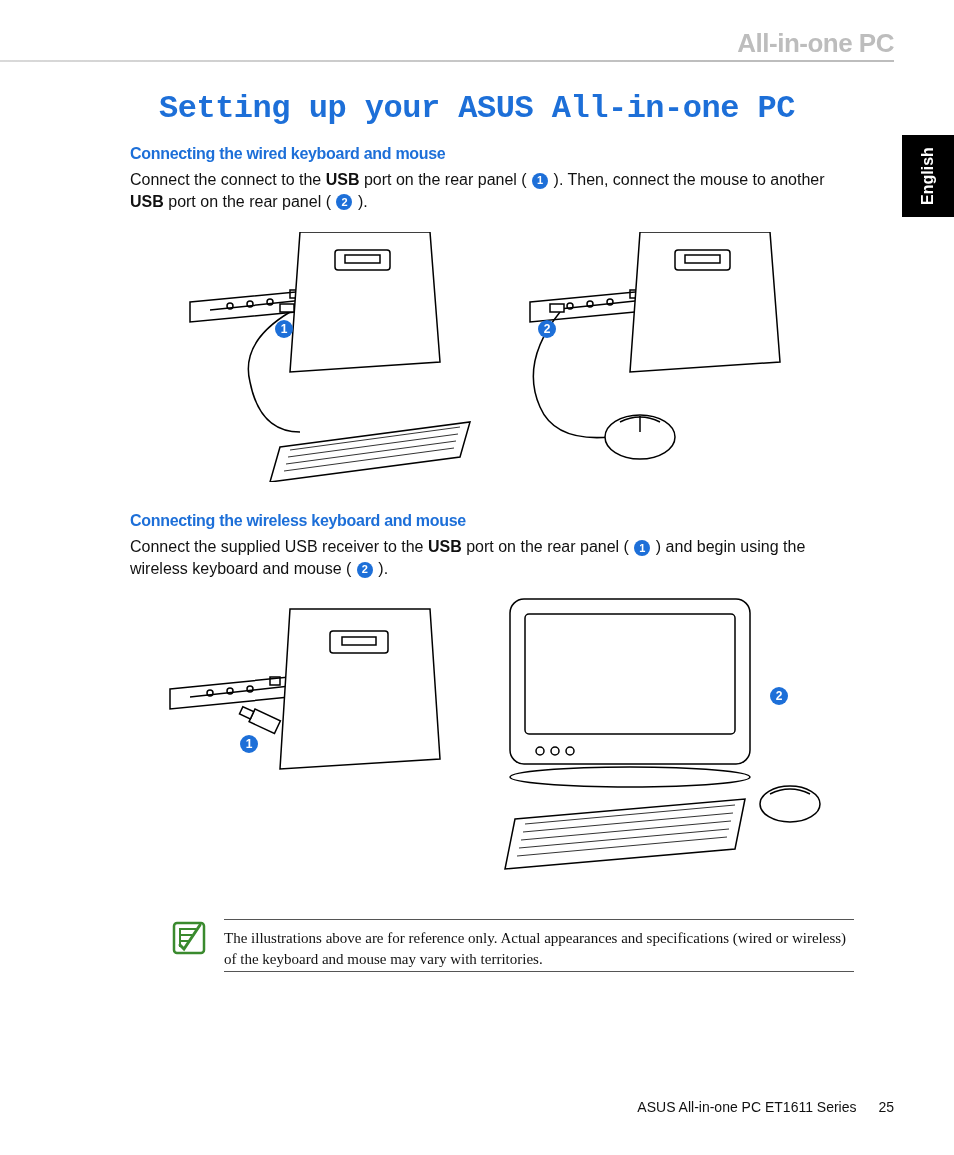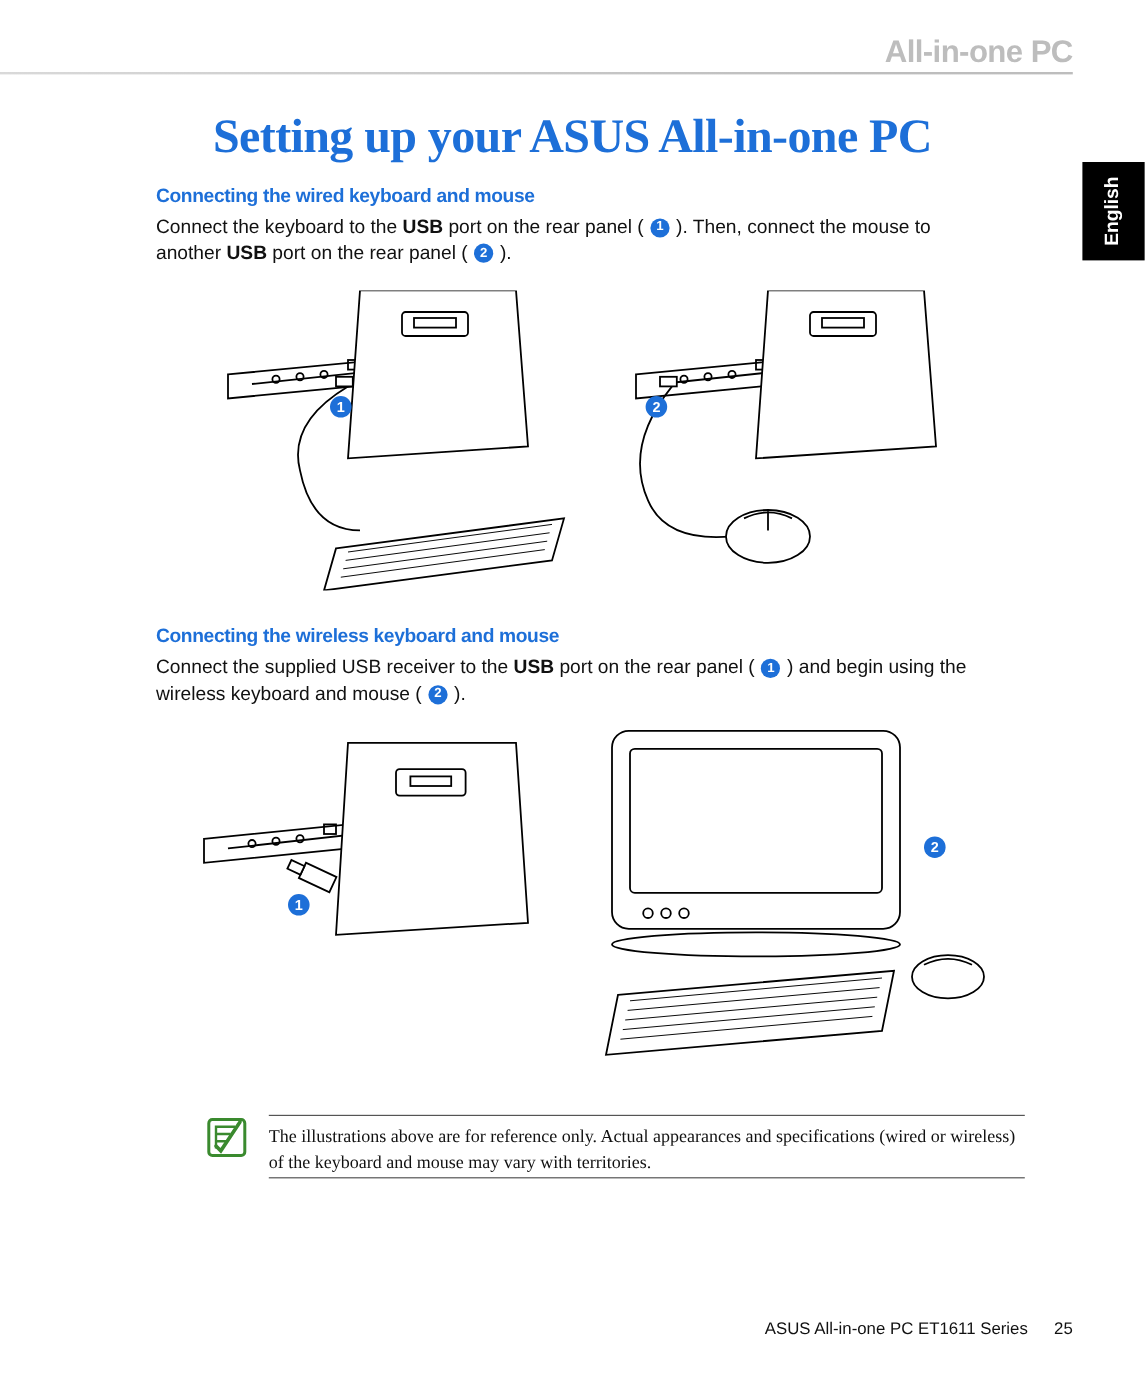--- a/index.html
+++ b/index.html
@@ -1,21 +1,21 @@
 <!DOCTYPE html>
 <html><head>
 <meta charset="utf-8">
 <style>
   html,body{margin:0;padding:0;background:#fff;font-family:"Segoe UI",Arial,sans-serif;color:#111;}
   .page{width:954px;height:1155px;position:relative;box-sizing:border-box;padding:40px 60px 40px 60px;}
   .header-rule{position:absolute;top:60px;left:0;right:60px;height:2px;background:linear-gradient(to right,#d9d9d9 0%,#bdbdbd 80%,#bdbdbd 100%);}
   .header-brand{position:absolute;top:28px;right:60px;font-family:"Arial Black",Arial,sans-serif;font-size:26px;font-weight:800;color:#bdbdbd;letter-spacing:-0.5px;}
   .lang-tab{position:absolute;top:135px;right:0;width:52px;height:82px;background:#000;color:#fff;display:flex;align-items:center;justify-content:center;}
   .lang-tab span{transform:rotate(-90deg);font-weight:700;font-size:16px;}
-  .title{font-family:Liberation Serif, serif;font-size:40px;font-weight:900;color:#1d6fd8;text-align:center;margin-top:50px;margin-bottom:18px;letter-spacing:-0.5px;}
+  .title{font-family:Liberation Mono, monospace;font-size:32px;font-weight:900;color:#1d6fd8;text-align:center;margin-top:50px;margin-bottom:18px;letter-spacing:-0.5px;}
   .section-h{font-family:"Arial Black",Arial,sans-serif;font-size:16px;font-weight:900;color:#1d6fd8;margin:0 0 6px 70px;letter-spacing:-0.3px;}
   .body-text{font-size:16px;line-height:1.35;margin:0 60px 10px 70px;}
   .body-text b{font-weight:700;}
   .marker{display:inline-flex;width:16px;height:16px;border-radius:50%;background:#1d6fd8;color:#fff;font-size:11px;font-weight:700;align-items:center;justify-content:center;vertical-align:middle;margin:0 1px;}
   .figs{display:flex;gap:40px;margin:20px 0 30px 120px;}
   .fig{position:relative;}
   .fig svg{display:block;}
   .fig-marker{position:absolute;width:18px;height:18px;border-radius:50%;background:#1d6fd8;color:#fff;font-size:12px;font-weight:700;display:flex;align-items:center;justify-content:center;}
   .note-block{display:flex;align-items:flex-start;gap:14px;margin:28px 40px 0 110px;font-family:Liberation Serif, serif;}
   .note-icon{width:40px;flex-shrink:0;}
@@ -35,21 +35,21 @@
   <div class="header-rule"></div>
 
   <div class="lang-tab">
     <span>English</span>
   </div>
 
   <h1 class="title">Setting up your ASUS All-in-one PC</h1>
 
   <h2 class="section-h">Connecting the wired keyboard and mouse</h2>
   <p class="body-text">
-    <span>Connect the keyboard to the </span><b>USB</b><span> port on the rear panel ( </span><span class="marker">1</span><span> ). Then, connect the mouse to another </span><b>USB</b><span> port on the rear panel ( </span><span class="marker">2</span><span> ).</span>
+    <span>Connect the connect to the </span><b>USB</b><span> port on the rear panel ( </span><span class="marker">1</span><span> ). Then, connect the mouse to another </span><b>USB</b><span> port on the rear panel ( </span><span class="marker">2</span><span> ).</span>
   </p>
 
   <div class="figs">
     <div class="fig">
       <svg width="300" height="250" viewBox="0 0 300 250">
         <g stroke="#000" stroke-width="1.5" fill="none">
 
           <path d="M10 70 L220 50 L220 70 L10 90 Z" fill="#fff"></path>
           <line x1="30" y1="78" x2="200" y2="60"></line>
           <circle cx="50" cy="74" r="3"></circle>

